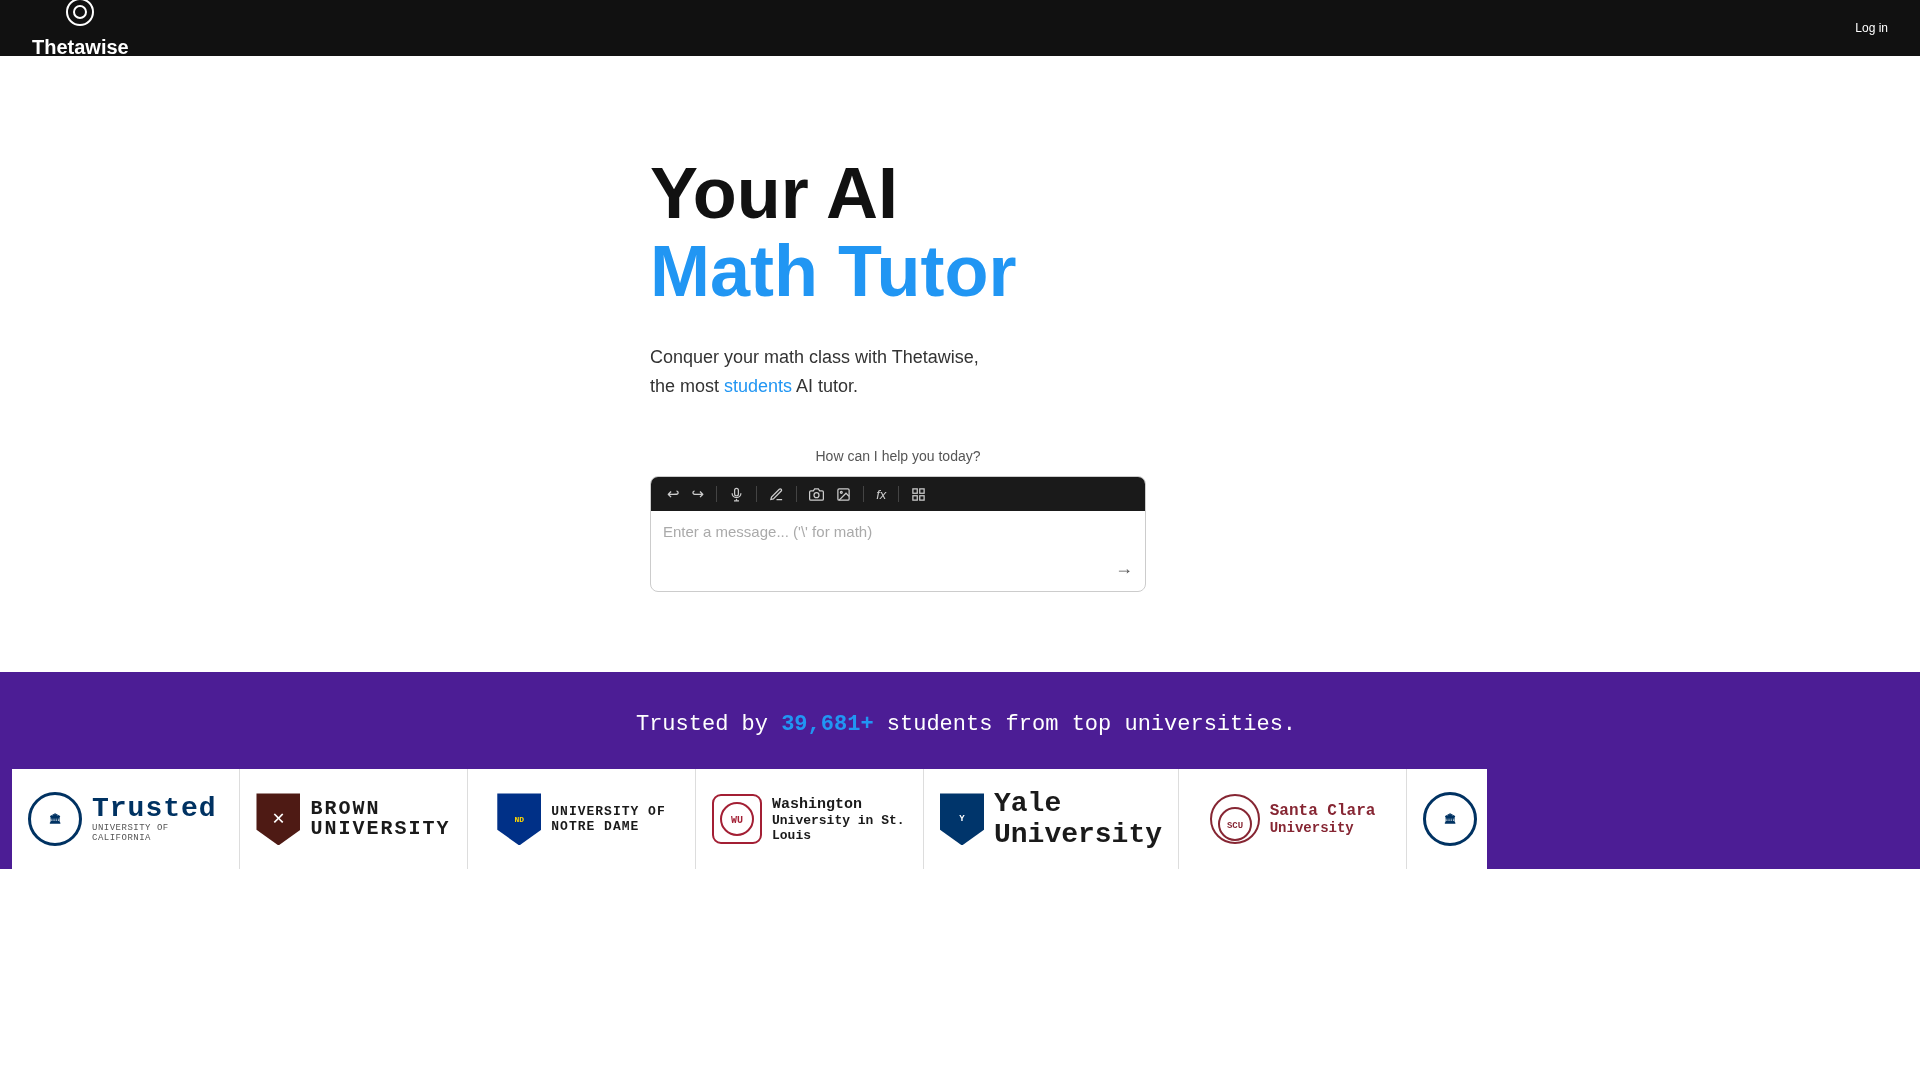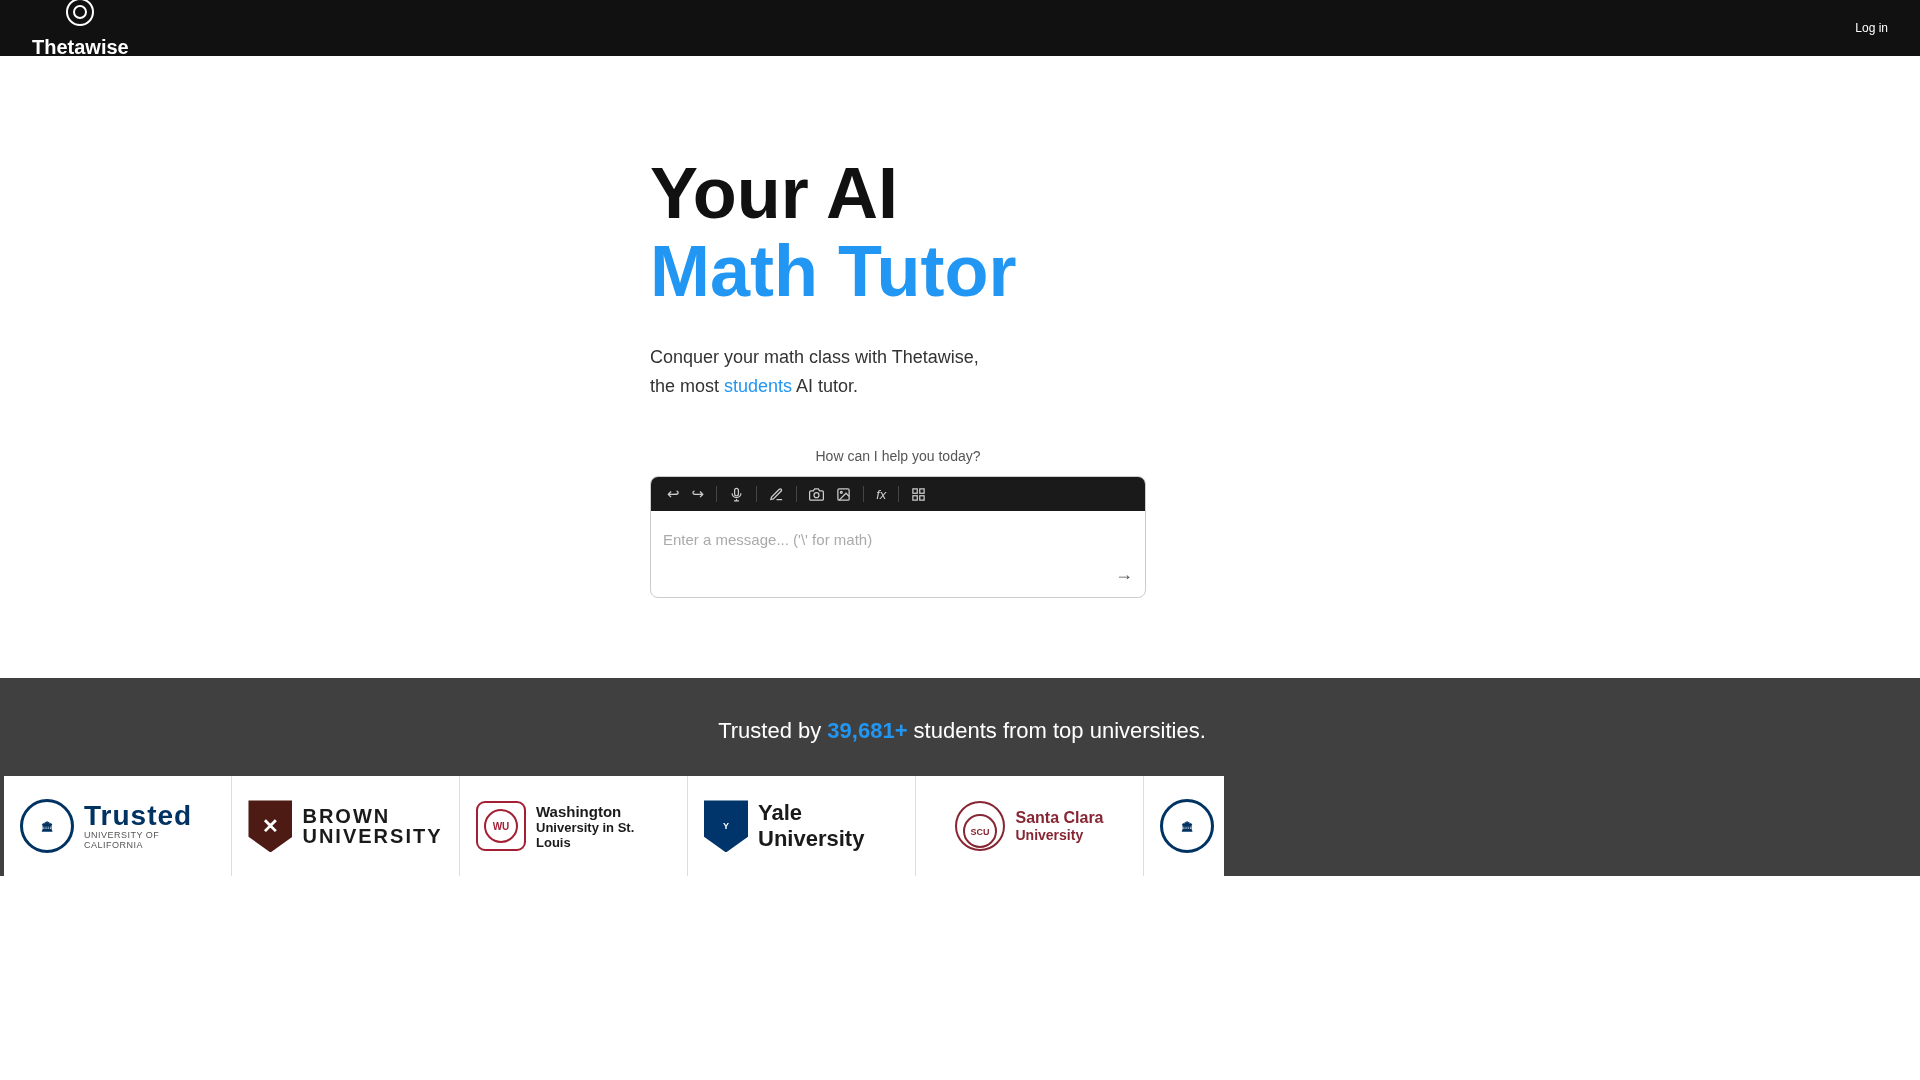--- a/index.html
+++ b/index.html
@@ -121,21 +121,21 @@
       justify-content: center;
     }
     .toolbar-sep {
       width: 1px;
       height: 16px;
       background: #444;
       margin: 0 4px;
     }
     .chat-input-area {
       position: relative;
-      padding: 20px 44px 12px 12px;
+      padding: 12px 44px 12px 12px;
       min-height: 80px;
     }
     .chat-textarea {
       width: 100%;
       border: none;
       outline: none;
       font-size: 15px;
       color: #333;
       resize: none;
       min-height: 50px;
@@ -149,22 +149,23 @@
       right: 12px;
       background: none;
       border: none;
       cursor: pointer;
       color: #555;
       font-size: 18px;
     }
 
     
     .trusted-section {
-      background: #404040;
-      padding: 40px 0 0 4px;
+      background: #4c1d95;
+      padding: 40px 0 0 12px;
+      font-family: Liberation Mono, monospace;
     }
     .trusted-title {
       text-align: center;
       font-size: 22px;
       color: #fff;
       margin-bottom: 32px;
       font-weight: 500;
     }
     .trusted-title .count-accent {
       color: #2196F3;
@@ -419,20 +420,31 @@
         <div class="brown-shield">
           <span class="brown-cross">✕</span>
         </div>
         <div class="uni-logo-text">
           <span class="uni-name-main" style="font-size:20px;color:#1a1a1a;letter-spacing:2px;">BROWN</span>
           <span class="uni-name-main" style="font-size:20px;color:#1a1a1a;letter-spacing:2px;">UNIVERSITY</span>
         </div>
       </div>
     </div>
 
+    <div class="uni-card">
+      <div class="uni-logo">
+        <div class="nd-shield">
+          <span class="nd-inner" style="font-size:8px;color:#ffd700;font-weight:bold;">ND</span>
+        </div>
+        <div class="uni-logo-text">
+          <span style="font-size:13px;font-weight:700;color:#1a1a1a;letter-spacing:1px;">UNIVERSITY OF</span>
+          <span style="font-size:13px;font-weight:700;color:#1a1a1a;letter-spacing:1px;">NOTRE DAME</span>
+        </div>
+      </div>
+    </div>
 
     <div class="uni-card">
       <div class="uni-logo">
         <div class="washu-badge">
           <svg width="36" height="36" viewBox="0 0 36 36">
             <circle cx="18" cy="18" r="16" fill="none" stroke="#a31f34" stroke-width="2"></circle>
             <text x="18" y="22" text-anchor="middle" font-size="10" font-weight="bold" fill="#a31f34">WU</text>
           </svg>
         </div>
         <div class="uni-logo-text">
@@ -441,21 +453,21 @@
         </div>
       </div>
     </div>
 
     <div class="uni-card">
       <div class="uni-logo">
         <div class="yale-shield">
           <span class="yale-inner" style="font-size:9px;color:#fff;font-weight:bold;">Y</span>
         </div>
         <div class="uni-logo-text">
-          <span style="font-size:22px;font-weight:700;color:#1a1a1a;">Yale University</span>
+          <span style="font-size:28px;font-weight:700;color:#1a1a1a;">Yale University</span>
         </div>
       </div>
     </div>
 
     <div class="uni-card">
       <div class="uni-logo">
         <div class="scu-logo-circle">
           <svg width="36" height="36" viewBox="0 0 36 36">
             <circle cx="18" cy="18" r="16" fill="none" stroke="#862633" stroke-width="2"></circle>
             <text x="18" y="22" text-anchor="middle" font-size="9" font-weight="bold" fill="#862633">SCU</text>

